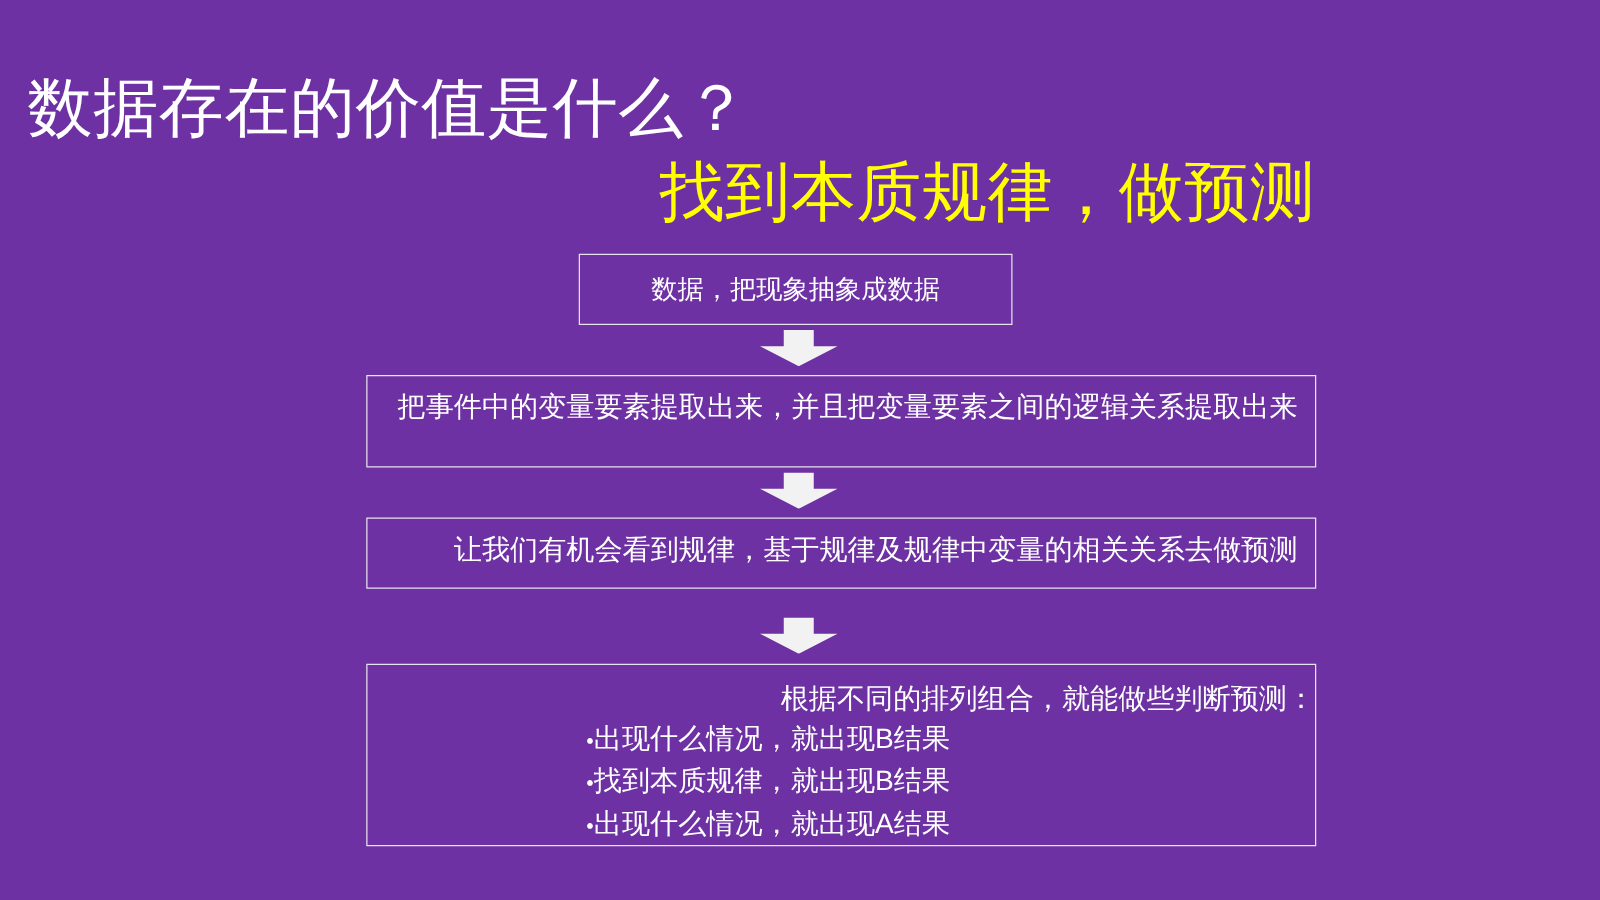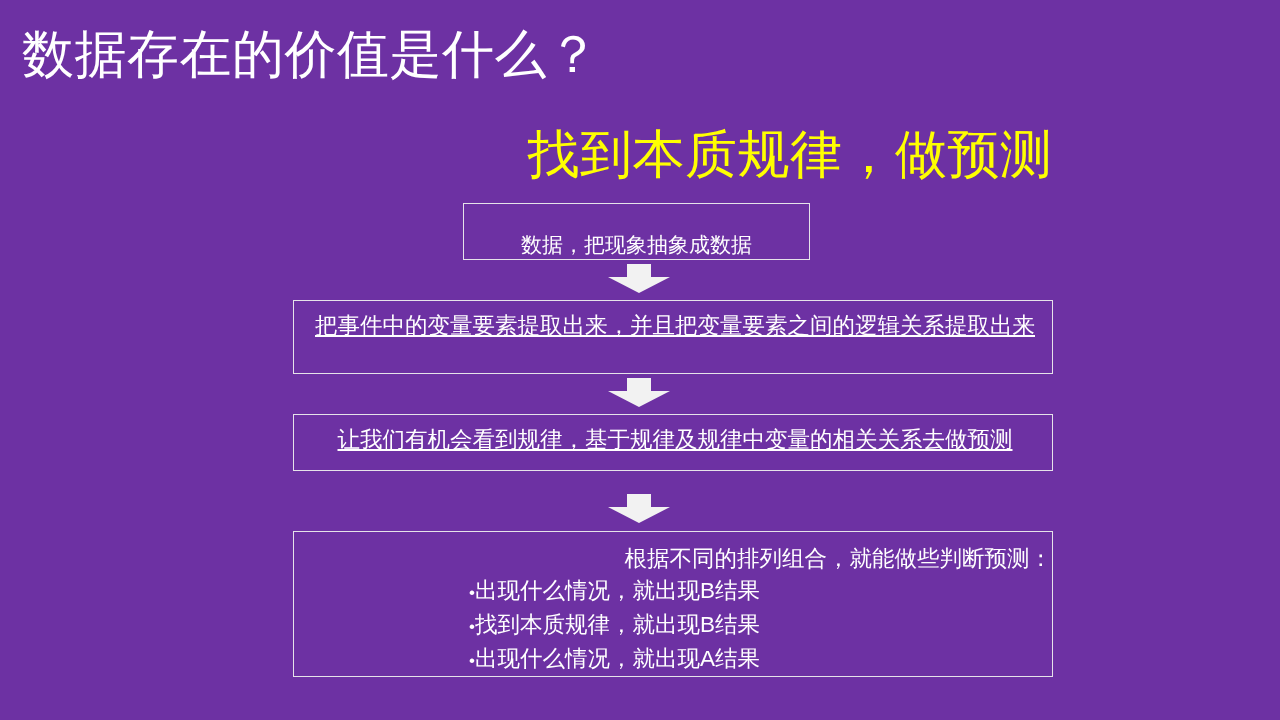--- a/index.html
+++ b/index.html
@@ -60,21 +60,21 @@
     color: #FFFFFF;
     white-space: pre-wrap;
   }
 
   #box-1 {
     left: 463px;
     top: 203px;
     width: 347px;
     height: 57px;
     display: flex;
-    align-items: flex-end;
+    align-items: center;
     justify-content: center;
   }
   #box-1 .flow-box-text {
     font-size: 21px;
     line-height: 28px;
     text-align: center;
   }
 
   #box-2 {
     left: 293px;
@@ -87,23 +87,22 @@
     left: 293px;
     top: 414px;
     width: 760px;
     height: 57px;
     padding: 9px 14px 0 18px;
   }
   #box-2 .flow-box-text,
   #box-3 .flow-box-text {
     font-size: 22.5px;
     line-height: 32px;
-    text-align: center;
+    text-align: right;
     display: block;
-    text-decoration: underline;
   }
 
   #box-4 {
     left: 293px;
     top: 531px;
     width: 760px;
     height: 146px;
     padding: 10px 0 0 0;
   }
   #box-4-heading {
@@ -141,21 +140,21 @@
   #arrow-1 { left: 608px; top: 264px; }
   #arrow-2 { left: 608px; top: 378px; }
   #arrow-3 { left: 608px; top: 494px; }
   .flow-arrow svg { display: block; width: 100%; height: 100%; }
 </style>
 </head>
 <body>
 
 <div id="slide" style="background: rgb(109, 49, 163);">
 
-  <div id="slide-title" style="color: rgb(255, 255, 255);">数据存在的价值是什么？</div>
+  <div id="slide-title" style="color: rgb(255, 255, 255); margin-top: 33px;">数据存在的价值是什么？</div>
 
   <div id="slide-subtitle" style="color: rgb(255, 255, 0);">找到本质规律，做预测</div>
 
   <div class="flow-box" id="box-1" style="border-color: rgb(230, 226, 234);">
     <span class="flow-box-text">数据，把现象抽象成数据</span>
   </div>
 
   <div class="flow-arrow" id="arrow-1">
     <svg viewBox="0 0 62 29" xmlns="http://www.w3.org/2000/svg" aria-hidden="true">
       <polygon points="19,0 43,0 43,13 62,13 31,29 0,13 19,13" fill="#F2F2F2"></polygon>

